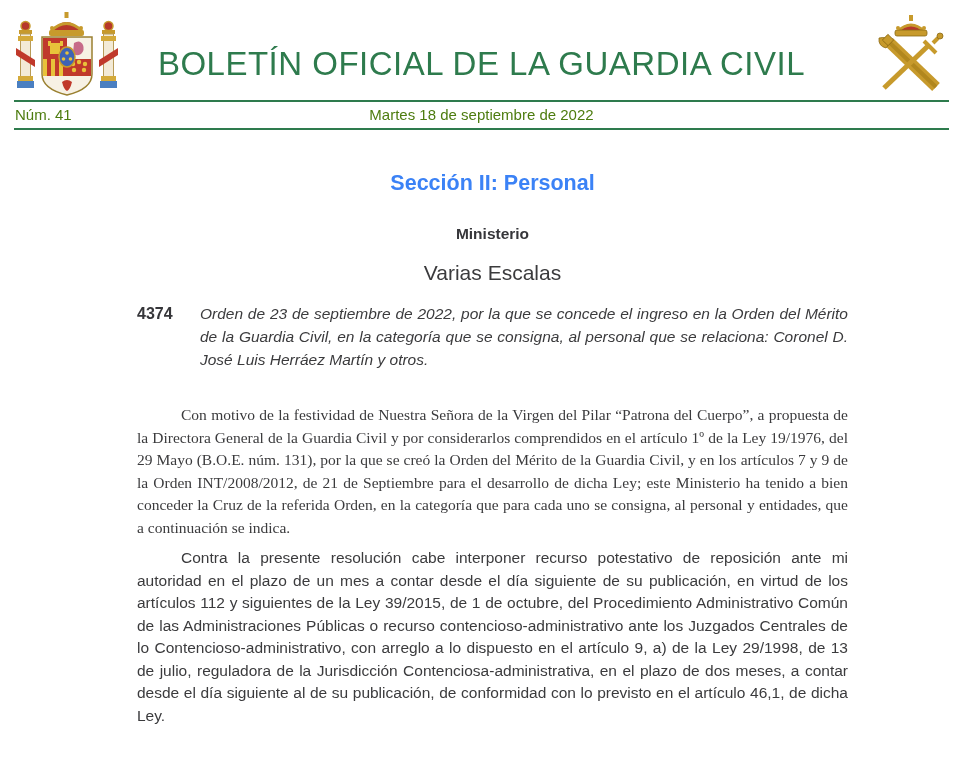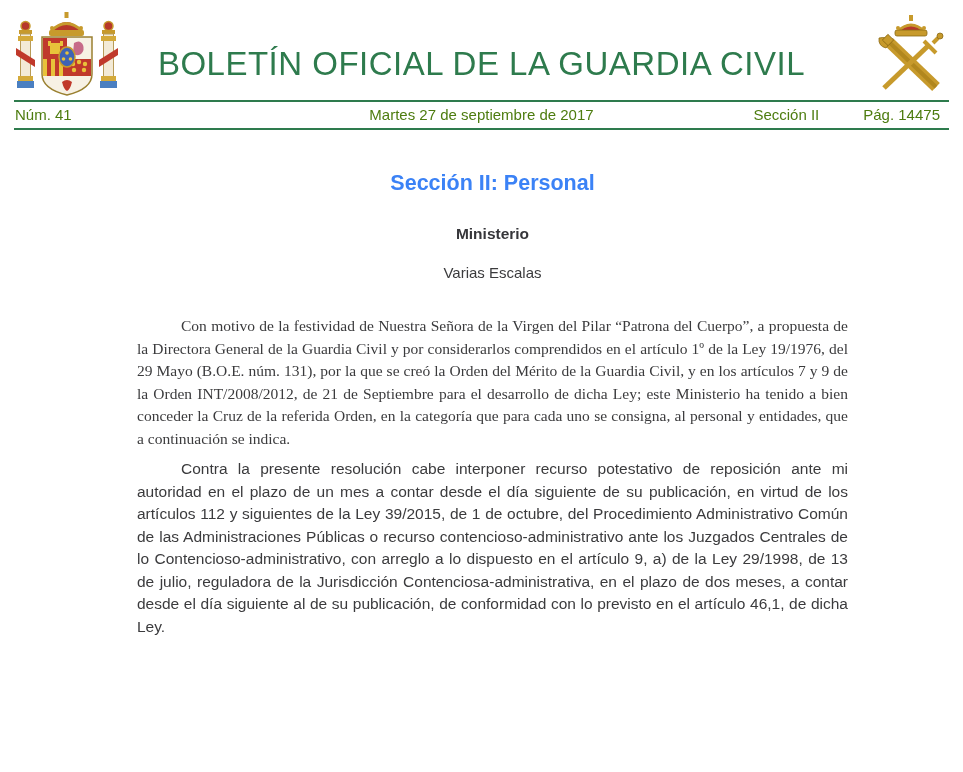--- a/index.html
+++ b/index.html
@@ -45,21 +45,21 @@
   .section-title {
     margin: 40px 0 0; text-align: center;
     font-size: 21.5px; line-height: 25px; font-weight: bold; color: #3b82f6;
   }
   .subsection-title {
     margin: 29px 0 0; text-align: center;
     font-size: 15.5px; line-height: 18px; font-weight: bold; color: #36363a;
   }
   .subheading {
     margin: 21px 0 0; text-align: center;
-    font-size: 15px; line-height: 18px; color: #3b3b3d;
+    font-size: 21px; line-height: 18px; color: #3b3b3d;
   }
   .entry { margin: 20px 0 0; display: flex; align-items: flex-start; }
   .entry-num {
     width: 63px; flex: 0 0 63px;
     font-weight: bold; font-size: 16px; line-height: 23px; color: #36363a;
   }
   .entry-summary {
     flex: 1; margin: 0;
     font-style: italic; font-size: 15.5px; line-height: 23px;
     text-align: justify;
@@ -153,30 +153,30 @@
         <path d="M25 17 Q39 3 53 17" fill="none" stroke="#c79a2c" stroke-width="3"></path>
         <rect x="23" y="15" width="32" height="6" rx="2" fill="#c79a2c" stroke="#8a6914" stroke-width="0.8"></rect>
         <circle cx="26" cy="13" r="2" fill="#c79a2c"></circle>
         <circle cx="52" cy="13" r="2" fill="#c79a2c"></circle>
       </svg>
     </div>
   </header>
 
   <div class="meta-bar">
     <span class="meta-issue">Núm. 41</span>
-    <span class="meta-date">Martes 27 de septiembre de 2017</span>
-    <span class="meta-right">
-      <span>Sección II</span>
-      <span>Pág. 14475</span>
-    </span>
+    <span class="meta-date">Martes 18 de septiembre de 2022</span>
   </div>
 
   <main class="content">
     <h2 class="section-title">Sección II: Personal</h2>
     <h3 class="subsection-title">Ministerio</h3>
     <div class="subheading">Varias Escalas</div>
 
+    <div class="entry">
+      <span class="entry-num">4374</span>
+      <p class="entry-summary">Orden de 23 de septiembre de 2022, por la que se concede el ingreso en la Orden del Mérito de la Guardia Civil, en la categoría que se consigna, al personal que se relaciona: Coronel D. José Luis Herráez Martín y otros.</p>
+    </div>
 
     <p class="body-para first">Con motivo de la festividad de Nuestra Señora de la Virgen del Pilar “Patrona del Cuerpo”, a propuesta de la Directora General de la Guardia Civil y por considerarlos comprendidos en el artículo 1º de la Ley 19/1976, del 29 Mayo (B.O.E. núm. 131), por la que se creó la Orden del Mérito de la Guardia Civil, y en los artículos 7 y 9 de la Orden INT/2008/2012, de 21 de Septiembre para el desarrollo de dicha Ley; este Ministerio ha tenido a bien conceder la Cruz de la referida Orden, en la categoría que para cada uno se consigna, al personal y entidades, que a continuación se indica.</p>
     <p class="body-para second">Contra la presente resolución cabe interponer recurso potestativo de reposición ante mi autoridad en el plazo de un mes a contar desde el día siguiente de su publicación, en virtud de los artículos 112 y siguientes de la Ley 39/2015, de 1 de octubre, del Procedimiento Administrativo Común de las Administraciones Públicas o recurso contencioso-administrativo ante los Juzgados Centrales de lo Contencioso-administrativo, con arreglo a lo dispuesto en el artículo 9, a) de la Ley 29/1998, de 13 de julio, reguladora de la Jurisdicción Contenciosa-administrativa, en el plazo de dos meses, a contar desde el día siguiente al de su publicación, de conformidad con lo previsto en el artículo 46,1, de dicha Ley.</p>
   </main>
 
 </div>
 
 </body></html>

